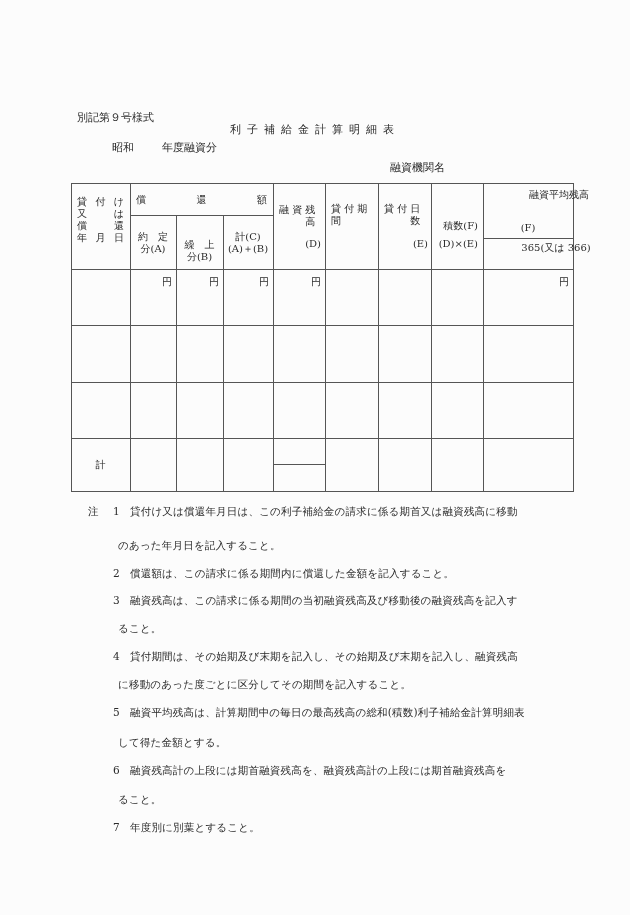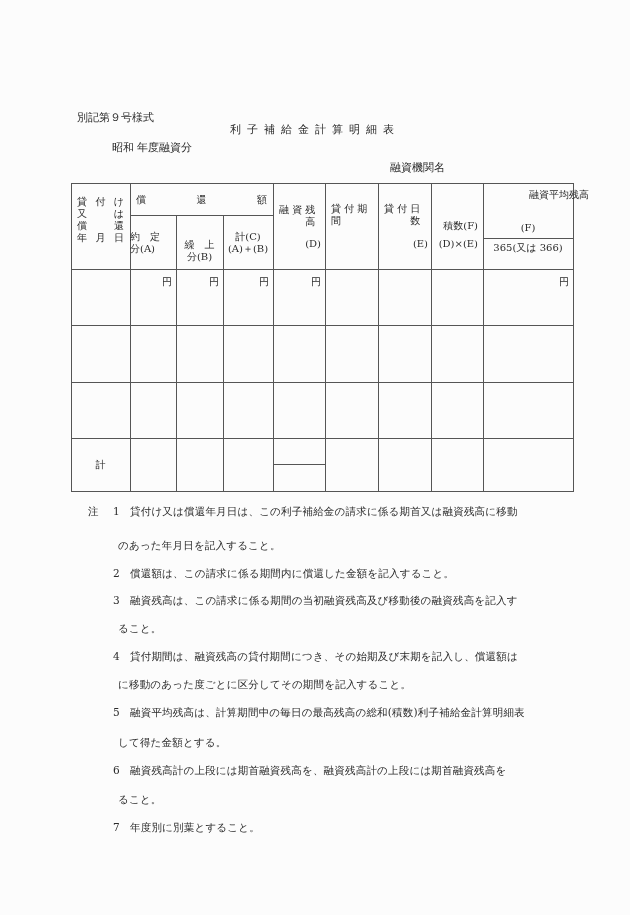--- a/index.html
+++ b/index.html
@@ -5,21 +5,21 @@
   html, body { margin: 0; padding: 0; }
   body {
     width: 630px; height: 915px; background: #fcfcfc; position: relative; overflow: hidden;
     font-family: "DejaVu Serif", "Liberation Serif", serif; color: #2a2a2a;
   }
   .abs { position: absolute; white-space: nowrap; }
   .t11 { font-size: 11px; line-height: 13px; }
   #form-id { left: 77px; top: 85px; margin-top: 26px; }
   #doc-title { left: 0; width: 630px; text-align: center; top: 122px; font-size: 11px; letter-spacing: 6px; }
   #era { left: 112px; top: 141px; }
-  #era-suffix { left: 137px; top: 141px; }
+  #era-suffix { left: 162px; top: 141px; }
   #lender { left: 390px; top: 161px; }
 
   
   #grid { position: absolute; left: 0; top: 0; width: 630px; height: 915px; }
   .ln { position: absolute; background: #555; }
   .h { height: 1px; }
   .v { width: 1px; }
   .cell-text { position: absolute; font-size: 10px; line-height: 12px; white-space: nowrap; color: #2a2a2a; }
   .spread { display: flex; justify-content: space-between; }
 
@@ -79,21 +79,21 @@
         <span>月</span>
         <span>日</span>
       </div>
   </div>
 
   <div class="cell-text spread" style="left:136px;top:194px;width:131px;">
     <span>償</span>
     <span>還</span>
     <span>額</span>
   </div>
-  <div class="cell-text" style="left:130px;width:46px;top:231px;text-align:left;">
+  <div class="cell-text" style="left:130px;width:46px;top:231px;text-align:center;">
     <div>約　定</div>
     <div>分(A)</div>
   </div>
   <div class="cell-text" style="left:176px;width:47px;top:239px;text-align:center;">
     <div>繰　上</div>
     <div>分(B)</div>
   </div>
   <div class="cell-text" style="left:223px;width:50px;top:231px;text-align:center;">
     <div>計(C)</div>
     <div>(A)＋(B)</div>
@@ -116,21 +116,21 @@
   </div>
   <div class="cell-text" style="left:378px;width:50px;text-align:right;top:238px;">(E)</div>
 
   <div class="cell-text" style="left:426px;width:52px;top:220px;text-align:right;">
     <div style="margin-bottom:6px;">積数(F)</div>
     <div>(D)×(E)</div>
   </div>
 
   <div class="cell-text" style="left:483px;width:90px;text-align:center;top:189px;margin-left:31px;">融資平均残高</div>
   <div class="cell-text" style="left:483px;width:90px;text-align:center;top:222px;">(F)</div>
-  <div class="cell-text" style="left:483px;width:90px;text-align:center;top:242px;">365(又は 366)</div>
+  <div class="cell-text" style="left:483px;width:90px;text-align:center;top:242px;padding-left:28px;">365(又は 366)</div>
 
   <div class="cell-text" style="left:130px;width:42px;text-align:right;top:276px;">円</div>
   <div class="cell-text" style="left:176px;width:43px;text-align:right;top:276px;">円</div>
   <div class="cell-text" style="left:223px;width:46px;text-align:right;top:276px;">円</div>
   <div class="cell-text" style="left:273px;width:48px;text-align:right;top:276px;">円</div>
   <div class="cell-text" style="left:483px;width:86px;text-align:right;top:276px;">円</div>
 
   <div class="cell-text" style="left:71px;width:59px;text-align:center;top:459px;">計</div>
 </div>
 
@@ -142,21 +142,21 @@
   <div class="note" style="left:118px;top:539px;">のあった年月日を記入すること。</div>
 
   <div class="note" style="left:113px;top:567px;">2</div>
   <div class="note" style="left:130px;top:567px;">償還額は、この請求に係る期間内に償還した金額を記入すること。</div>
 
   <div class="note" style="left:113px;top:594px;">3</div>
   <div class="note" style="left:130px;top:594px;">融資残高は、この請求に係る期間の当初融資残高及び移動後の融資残高を記入す</div>
   <div class="note" style="left:118px;top:622px;">ること。</div>
 
   <div class="note" style="left:113px;top:650px;">4</div>
-  <div class="note" style="left:130px;top:650px;">貸付期間は、融資残高の貸付期間につき、その始期及び末期を記入し、償還額は</div>
+  <div class="note" style="left:130px;top:650px;">貸付期間は、その始期及び末期を記入し、その始期及び末期を記入し、融資残高</div>
   <div class="note" style="left:118px;top:678px;">に移動のあった度ごとに区分してその期間を記入すること。</div>
 
   <div class="note" style="left:113px;top:706px;">5</div>
   <div class="note" style="left:130px;top:706px;">融資平均残高は、計算期間中の毎日の最高残高の総和(積数)利子補給金計算明細表</div>
   <div class="note" style="left:118px;top:736px;">して得た金額とする。</div>
 
   <div class="note" style="left:113px;top:764px;">6</div>
   <div class="note" style="left:130px;top:764px;">融資残高計の上段には期首融資残高を、融資残高計の上段には期首融資残高を</div>
   <div class="note" style="left:118px;top:793px;">ること。</div>
 

